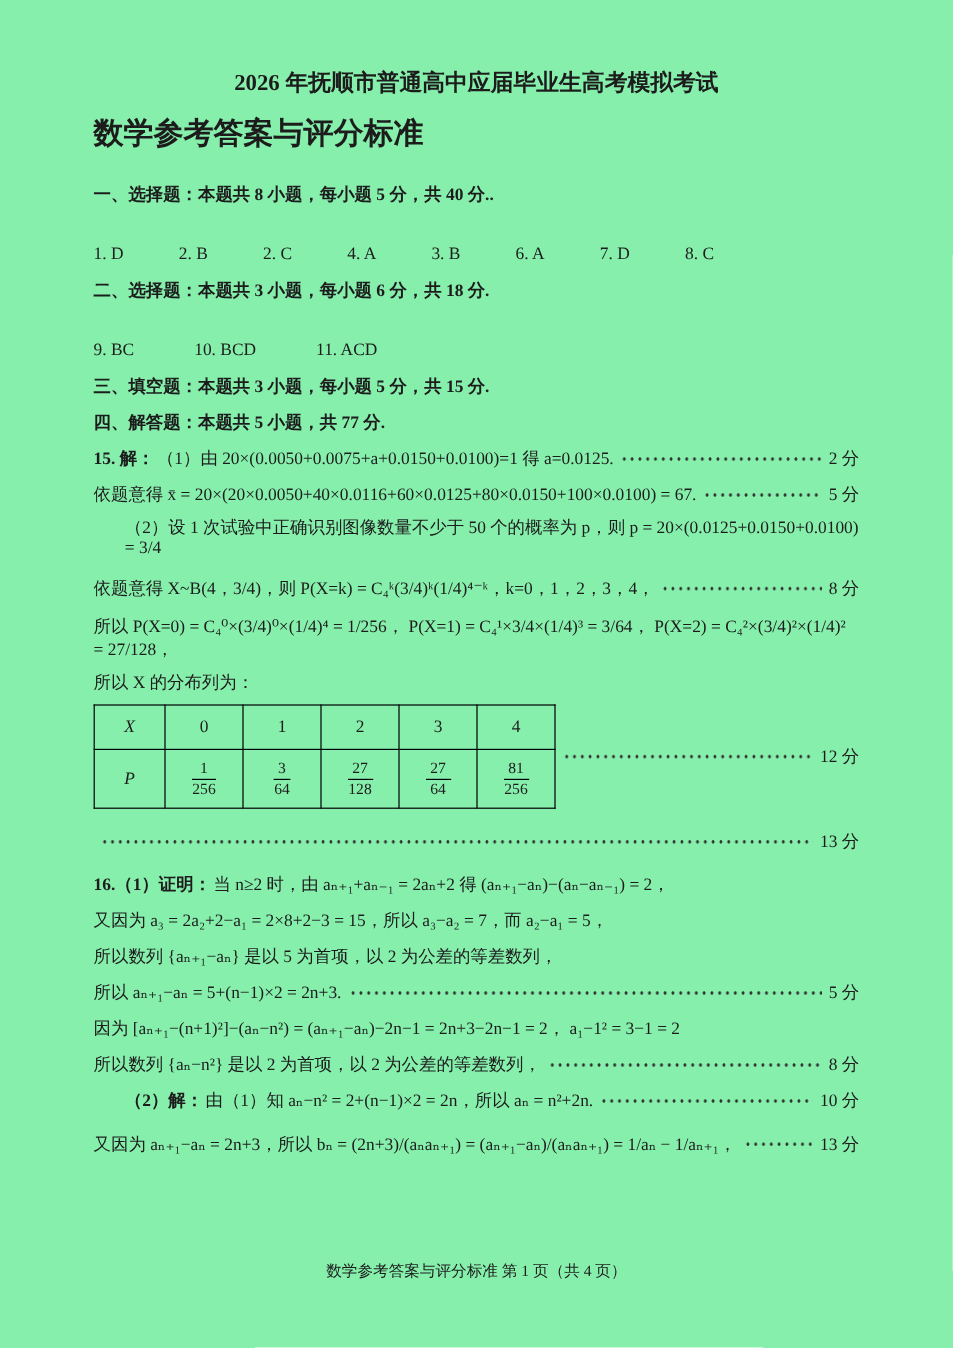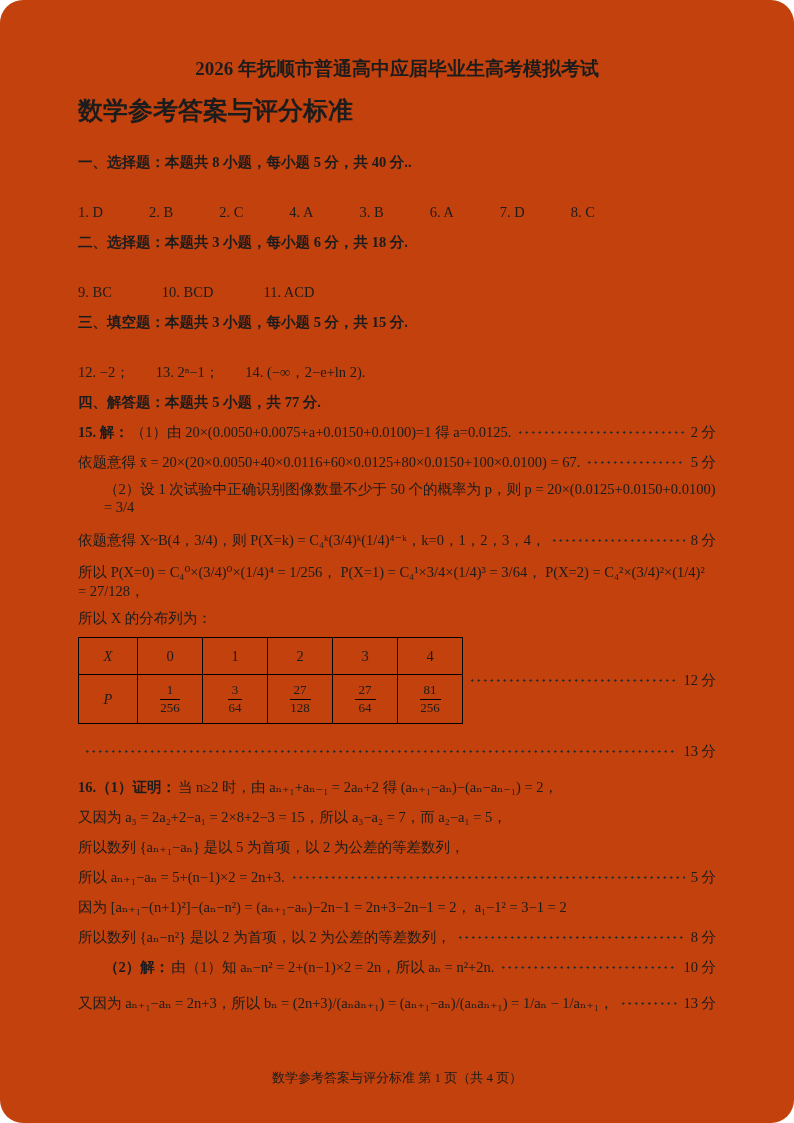--- a/index.html
+++ b/index.html
@@ -1,28 +1,27 @@
 <!DOCTYPE html>
 <html lang="zh"><head>
 <meta charset="utf-8">
 <title>document</title>
 <style>
   html,body { margin:0; padding:0; background:#ffffff; }
   .page {
     position:relative;
     width:794px; height:1123px;
     margin:0 auto;
-    background:#c2410c;
+    background:#86efac;
     color:#1c1c1c;
     box-sizing:border-box;
     padding:56px 78px 90px 78px;
     font-family:"Liberation Serif","DejaVu Serif","DejaVu Sans",serif;
     font-size:14.5px;
     overflow:hidden;
-    border-radius:23px;
   }
   .title { text-align:center; font-weight:bold; font-size:19px; margin:0 0 12px 0; }
   .subtitle { text-align:left; font-weight:bold; font-size:25px; margin:0 0 20px 0; }
   .line { display:flex; align-items:center; min-height:30px; }
   .line .t { }
   .tall { min-height:42px; }
   .b { font-weight:bold; }
   .lbl { font-weight:bold; white-space:nowrap; margin-right:2px; }
   .indent { padding-left:26px; }
   .answers { display:flex; align-items:center; min-height:30px; gap:46px;margin-top:20px; }
@@ -38,21 +37,21 @@
   .table-row { display:flex; align-items:center; margin:4px 0 6px 0; }
   table.dist { border-collapse:collapse; }
   .dist th, .dist td { border:1.4px solid #000; text-align:center; font-weight:normal; font-size:14.5px; }
   .dist th { font-style:italic; width:56px; }
   .dist td { width:62px; }
   .dist tr.rx th, .dist tr.rx td { height:34px; }
   .dist tr.rp th, .dist tr.rp td { height:46px; }
   .frac { display:inline-block; vertical-align:middle; text-align:center; font-size:13px; line-height:1.15; }
   .frac .num { display:block; border-bottom:1px solid #000; padding:0 4px 1px 4px; }
   .frac .den { display:block; padding-top:1px; }
-  .footer { position:absolute; left:0; right:0; bottom:36px; text-align:center; font-size:13px; }
+  .footer { position:absolute; left:0; right:0; bottom:55px; text-align:center; font-size:13px; }
 </style>
 </head>
 <body>
 
 <div class="page">
 
   <div class="title">2026 年抚顺市普通高中应届毕业生高考模拟考试</div>
   <div class="subtitle">数学参考答案与评分标准</div>
 
   <div class="line b">一、选择题：本题共 8 小题，每小题 5 分，共 40 分..</div>
@@ -68,25 +67,20 @@
   </div>
 
   <div class="line b">二、选择题：本题共 3 小题，每小题 6 分，共 18 分.</div>
   <div class="answers g2">
     <span>9. BC</span>
     <span>10. BCD</span>
     <span>11. ACD</span>
   </div>
 
   <div class="line b">三、填空题：本题共 3 小题，每小题 5 分，共 15 分.</div>
-  <div class="answers g3">
-    <span>12. −2；</span>
-    <span>13. 2ⁿ−1；</span>
-    <span>14. (−∞，2−e+ln 2).</span>
-  </div>
 
   <div class="line b">四、解答题：本题共 5 小题，共 77 分.</div>
 
   <div class="line">
     <span class="lbl">15. 解：</span>
     <span class="t">（1）由 20×(0.0050+0.0075+a+0.0150+0.0100)=1 得 a=0.0125.</span>
     <span class="leader"></span>
     <span class="score">2 分</span>
   </div>
   <div class="line">

